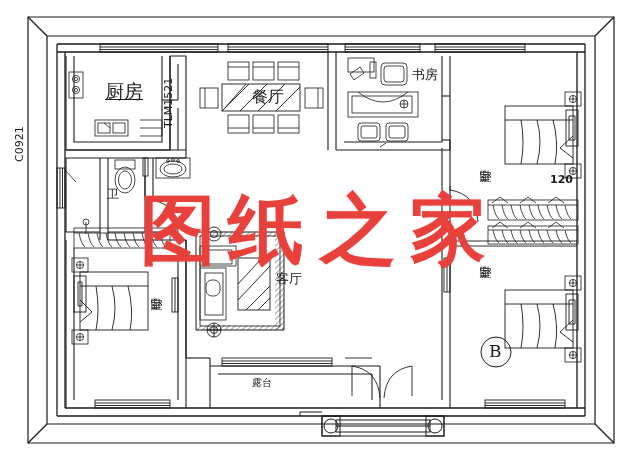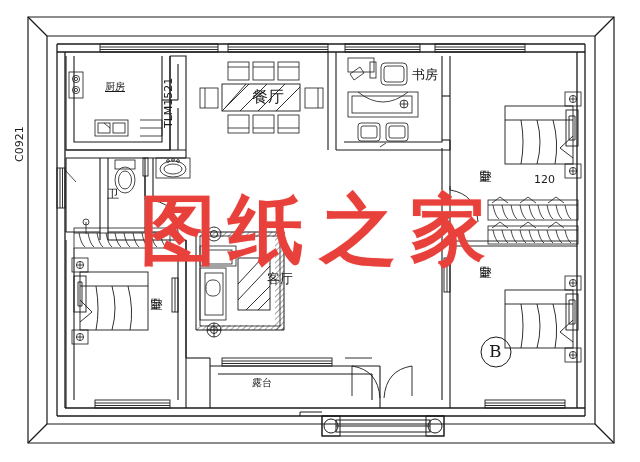--- a/index.html
+++ b/index.html
@@ -456,43 +456,43 @@
       <path d="M300 412 L322 412"></path>
       <path d="M300 412 L300 416"></path>
     </g>
 
     <g stroke-width="1">
       <circle cx="496" cy="352" r="15"></circle>
     </g>
   </g>
 </svg>
 
-<div class="lbl" style="left:105px;top:82px;font-size:10px;text-decoration:underline;">厨房</div>
+<div class="lbl" style="left:105px;top:82px;font-size:19px;text-decoration:underline;">厨房</div>
 
 <div class="lbl" style="left:252px;top:89px;font-size:16px;">餐厅</div>
 
 <div class="lbl" style="left:412px;top:68px;font-size:13px;">书房</div>
 
 <div class="lbl" style="left:107px;top:188px;font-size:12px;">卫</div>
 
-<div class="lbl" style="left:267px;top:272px;font-size:13px;">客厅</div>
+<div class="lbl" style="left:276px;top:272px;font-size:13px;">客厅</div>
 
 <div class="lbl" style="left:150px;top:288px;font-size:12px;line-height:1.05;writing-mode:vertical-rl;">卧室</div>
 
 <div class="lbl" style="left:479px;top:160px;font-size:12px;line-height:1.05;writing-mode:vertical-rl;">卧室</div>
 
 <div class="lbl" style="left:479px;top:256px;font-size:12px;line-height:1.05;writing-mode:vertical-rl;">卧室</div>
 
 <div class="lbl" style="left:252px;top:378px;font-size:10px;">露台</div>
 
 <div class="lbl" style="left:14px;top:162px;font-size:11px;transform:rotate(-90deg);transform-origin:left top;">C0921</div>
 
 <div class="lbl" style="left:163px;top:128px;font-size:11px;transform:rotate(-90deg);transform-origin:left top;">TLM1521</div>
 
-<div class="lbl" style="left:534px;top:174px;font-size:11px;">120</div>
+<div class="lbl" style="left:550px;top:174px;font-size:11px;font-weight:bold;">120</div>
 
 <div class="lbl" style="left:489px;top:343px;font-size:17px;font-family:'DejaVu Serif','Liberation Serif',serif;">B</div>
 
 <div class="wm" style="left:140px;top:192px;font-size:76px;">图</div>
 <div class="wm" style="left:228px;top:192px;font-size:76px;">纸</div>
 <div class="wm" style="left:320px;top:192px;font-size:76px;">之</div>
 <div class="wm" style="left:410px;top:192px;font-size:76px;">家</div>
 
 </div>
 

